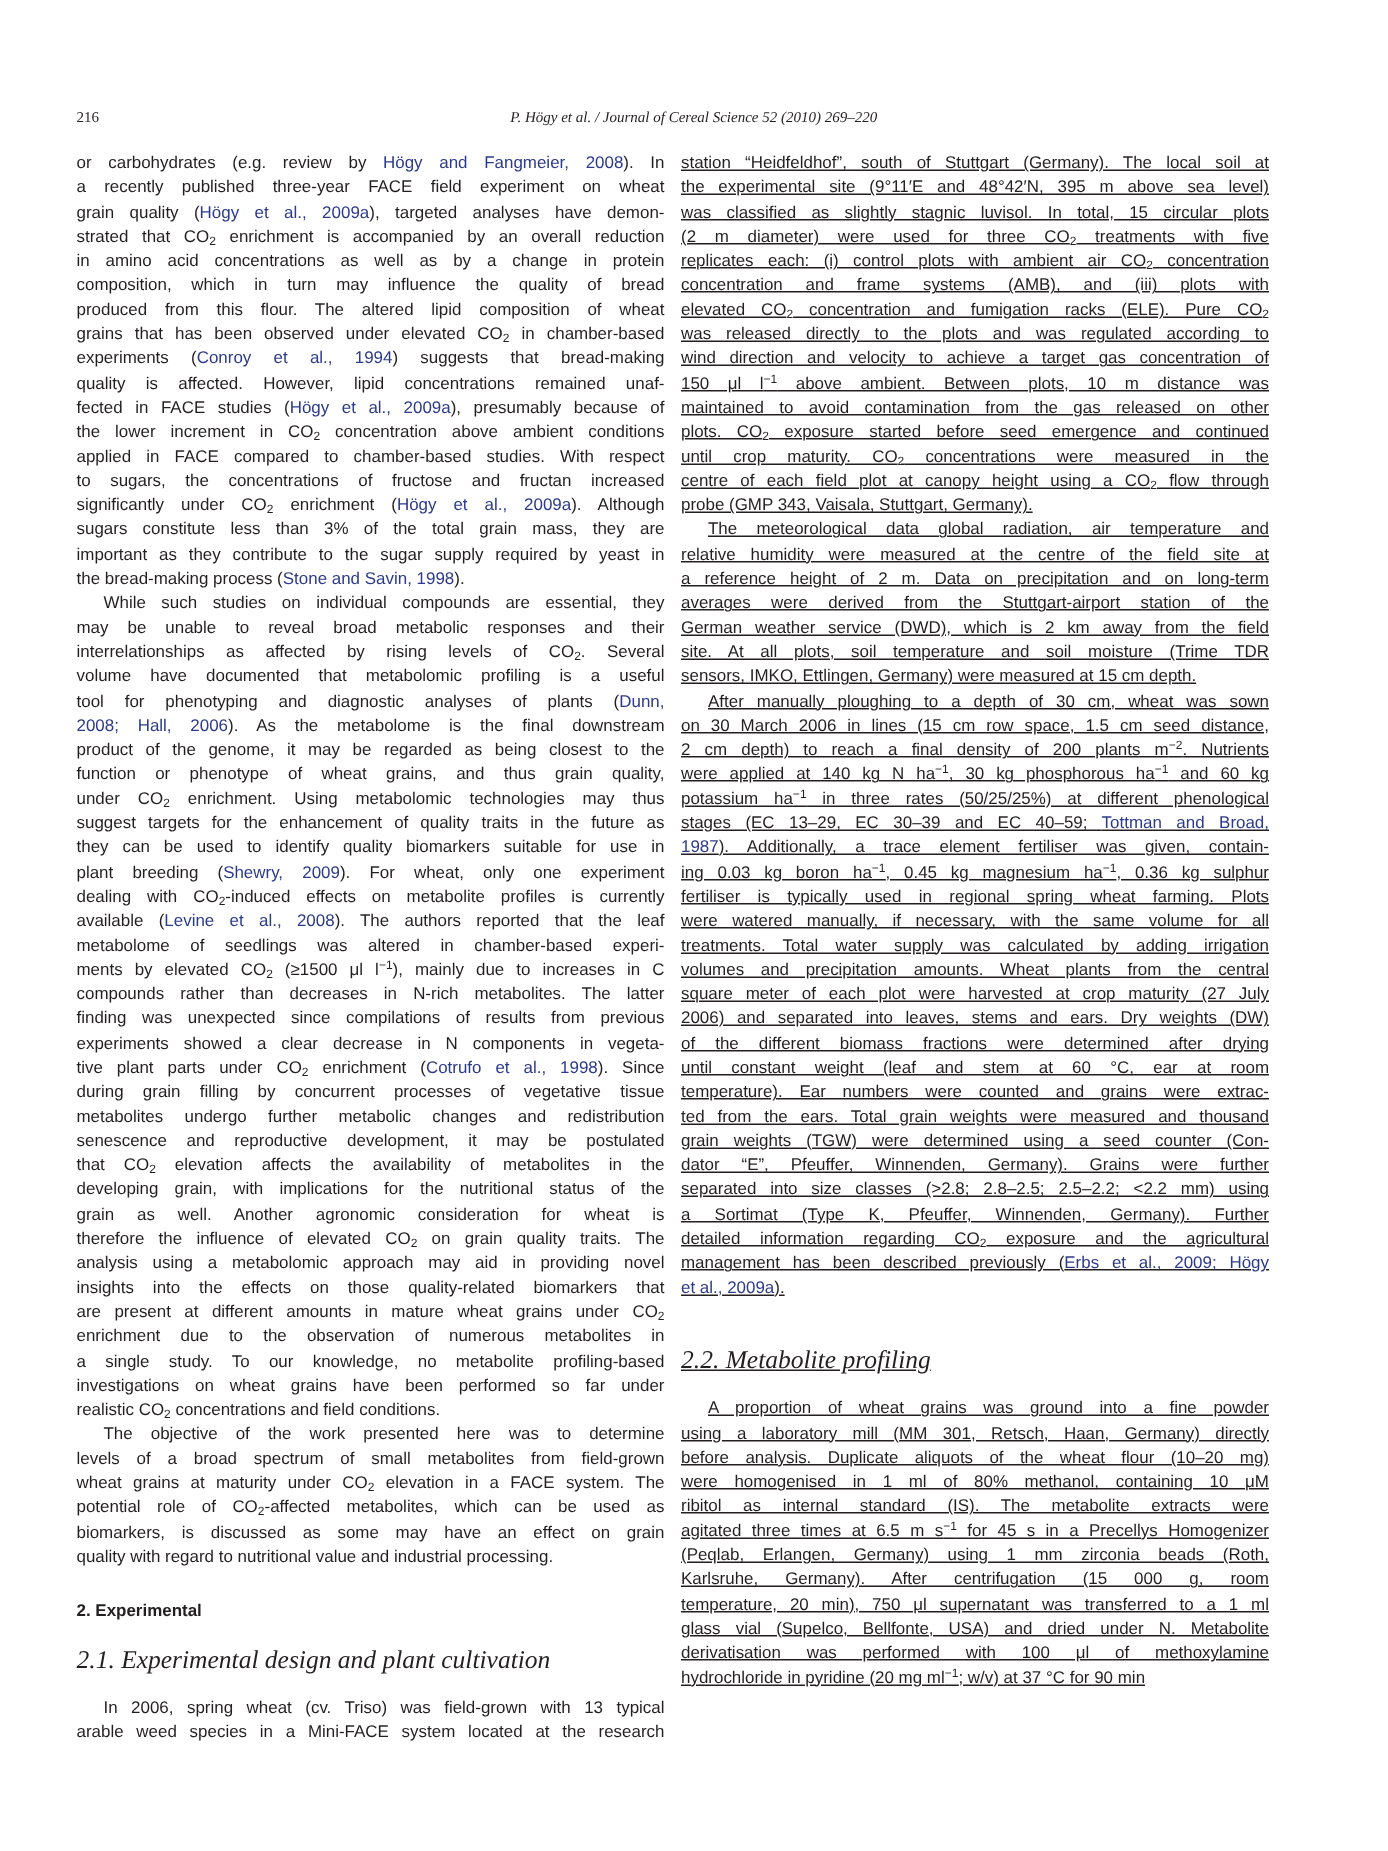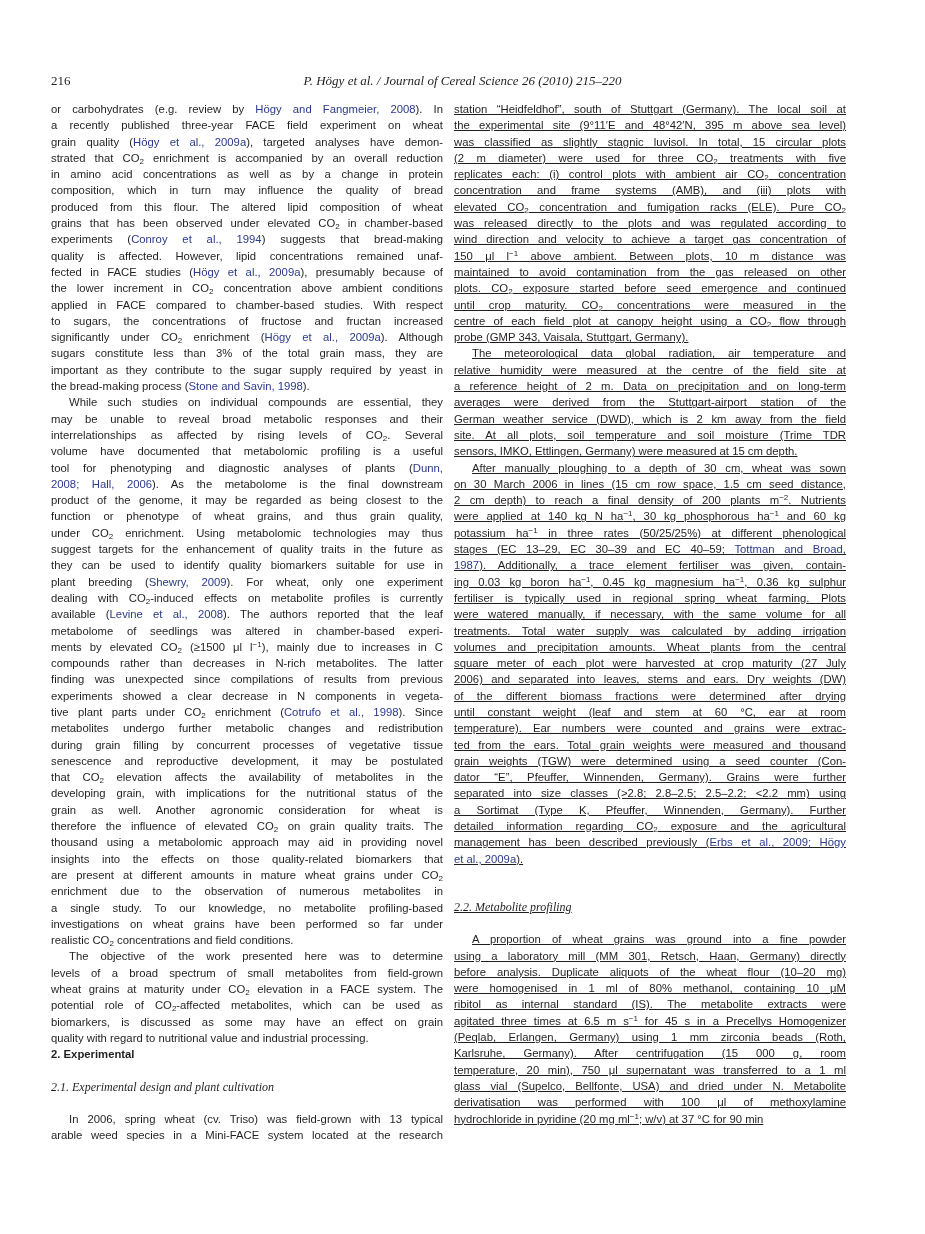--- a/index.html
+++ b/index.html
@@ -1,43 +1,43 @@
 <!DOCTYPE html>
 <html><head>
 <meta charset="utf-8">
 <style>
   html, body { margin: 0; padding: 0; background: #ffffff; }
   body { width: 925px; height: 1234px; position: relative; overflow: hidden;
          font-family: "DejaVu Serif", "Liberation Serif", serif; color: #231f20; }
   .header { position: absolute; top: 73px; left: 51px; width: 823px; height: 14px;
-            font-size: 13px; font-family: "Liberation Serif", serif; }
+            font-size: 10px; font-family: "Liberation Serif", serif; }
   .header .pageno { position: absolute; left: 0; top: 0; }
   .header .running { position: absolute; left: 0; right: 0; text-align: center; font-style: italic; }
   .col { position: absolute; top: 101px; width: 392px; font-size: 11.3px; line-height: 16.3px;
          font-family: "Liberation Sans", sans-serif; text-align: justify; }
   .col.left { left: 51px; }
   .col.right { left: 454px; text-decoration: underline; }
   .line { display: block; height: 16.3px; white-space: nowrap; text-align: justify;
           text-align-last: justify; }
   .line.last { text-align-last: left; }
   .indent { padding-left: 18px; }
   a.cite { color: #2b3a8a; text-decoration: none; }
   sub { font-size: 8px; vertical-align: -2px; line-height: 0; }
   sup { font-size: 8px; vertical-align: 4px; line-height: 0; }
-  .section-head { font-weight: bold; display: block; height: 16.3px; margin-top: 0; }
+  .section-head { font-weight: bold; display: block; height: 16.3px; margin-top: 20px; }
   .subsection-head { font-style: italic; display: block; height: 16.3px; margin-top: 16px;
-                     font-family: "Liberation Serif", serif; font-size: 12px; }
+                     font-family: "Liberation Serif", serif; font-size: 17px; }
   .spacer { display: block; height: 16px; }
 </style>
 </head>
 <body>
 
 <div class="header">
   <span class="pageno">216</span>
-  <span class="running">P. Högy et al. / Journal of Cereal Science 26 (2010) 215–220</span>
+  <span class="running">P. Högy et al. / Journal of Cereal Science 52 (2010) 269–220</span>
 </div>
 
 <div class="col left">
   <div id="left-body">
       <span class="line">or carbohydrates (e.g. review by <a class="cite">Högy and Fangmeier, 2008</a>). In</span>
       <span class="line">a recently published three-year FACE field experiment on wheat</span>
       <span class="line">grain quality (<a class="cite">Högy et al., 2009a</a>), targeted analyses have demon-</span>
       <span class="line">strated that CO<sub>2</sub> enrichment is accompanied by an overall reduction</span>
       <span class="line">in amino acid concentrations as well as by a change in protein</span>
       <span class="line">composition, which in turn may influence the quality of bread</span>
@@ -66,28 +66,28 @@
       <span class="line">they can be used to identify quality biomarkers suitable for use in</span>
       <span class="line">plant breeding (<a class="cite">Shewry, 2009</a>). For wheat, only one experiment</span>
       <span class="line">dealing with CO<sub>2</sub>-induced effects on metabolite profiles is currently</span>
       <span class="line">available (<a class="cite">Levine et al., 2008</a>). The authors reported that the leaf</span>
       <span class="line">metabolome of seedlings was altered in chamber-based experi-</span>
       <span class="line">ments by elevated CO<sub>2</sub> (≥1500 μl l<sup>−1</sup>), mainly due to increases in C</span>
       <span class="line">compounds rather than decreases in N-rich metabolites. The latter</span>
       <span class="line">finding was unexpected since compilations of results from previous</span>
       <span class="line">experiments showed a clear decrease in N components in vegeta-</span>
       <span class="line">tive plant parts under CO<sub>2</sub> enrichment (<a class="cite">Cotrufo et al., 1998</a>). Since</span>
+      <span class="line">during grain filling by concurrent processes of vegetative tissue</span>
       <span class="line">metabolites undergo further metabolic changes and redistribution</span>
-      <span class="line">during grain filling by concurrent processes of vegetative tissue</span>
       <span class="line">senescence and reproductive development, it may be postulated</span>
       <span class="line">that CO<sub>2</sub> elevation affects the availability of metabolites in the</span>
       <span class="line">developing grain, with implications for the nutritional status of the</span>
       <span class="line">grain as well. Another agronomic consideration for wheat is</span>
       <span class="line">therefore the influence of elevated CO<sub>2</sub> on grain quality traits. The</span>
-      <span class="line">thousand using a metabolomic approach may aid in providing novel</span>
+      <span class="line">analysis using a metabolomic approach may aid in providing novel</span>
       <span class="line">insights into the effects on those quality-related biomarkers that</span>
       <span class="line">are present at different amounts in mature wheat grains under CO<sub>2</sub></span>
       <span class="line">enrichment due to the observation of numerous metabolites in</span>
       <span class="line">a single study. To our knowledge, no metabolite profiling-based</span>
       <span class="line">investigations on wheat grains have been performed so far under</span>
       <span class="line last">realistic CO<sub>2</sub> concentrations and field conditions.</span>
       <span class="line indent">The objective of the work presented here was to determine</span>
       <span class="line">levels of a broad spectrum of small metabolites from field-grown</span>
       <span class="line">wheat grains at maturity under CO<sub>2</sub> elevation in a FACE system. The</span>
       <span class="line">potential role of CO<sub>2</sub>-affected metabolites, which can be used as</span>

